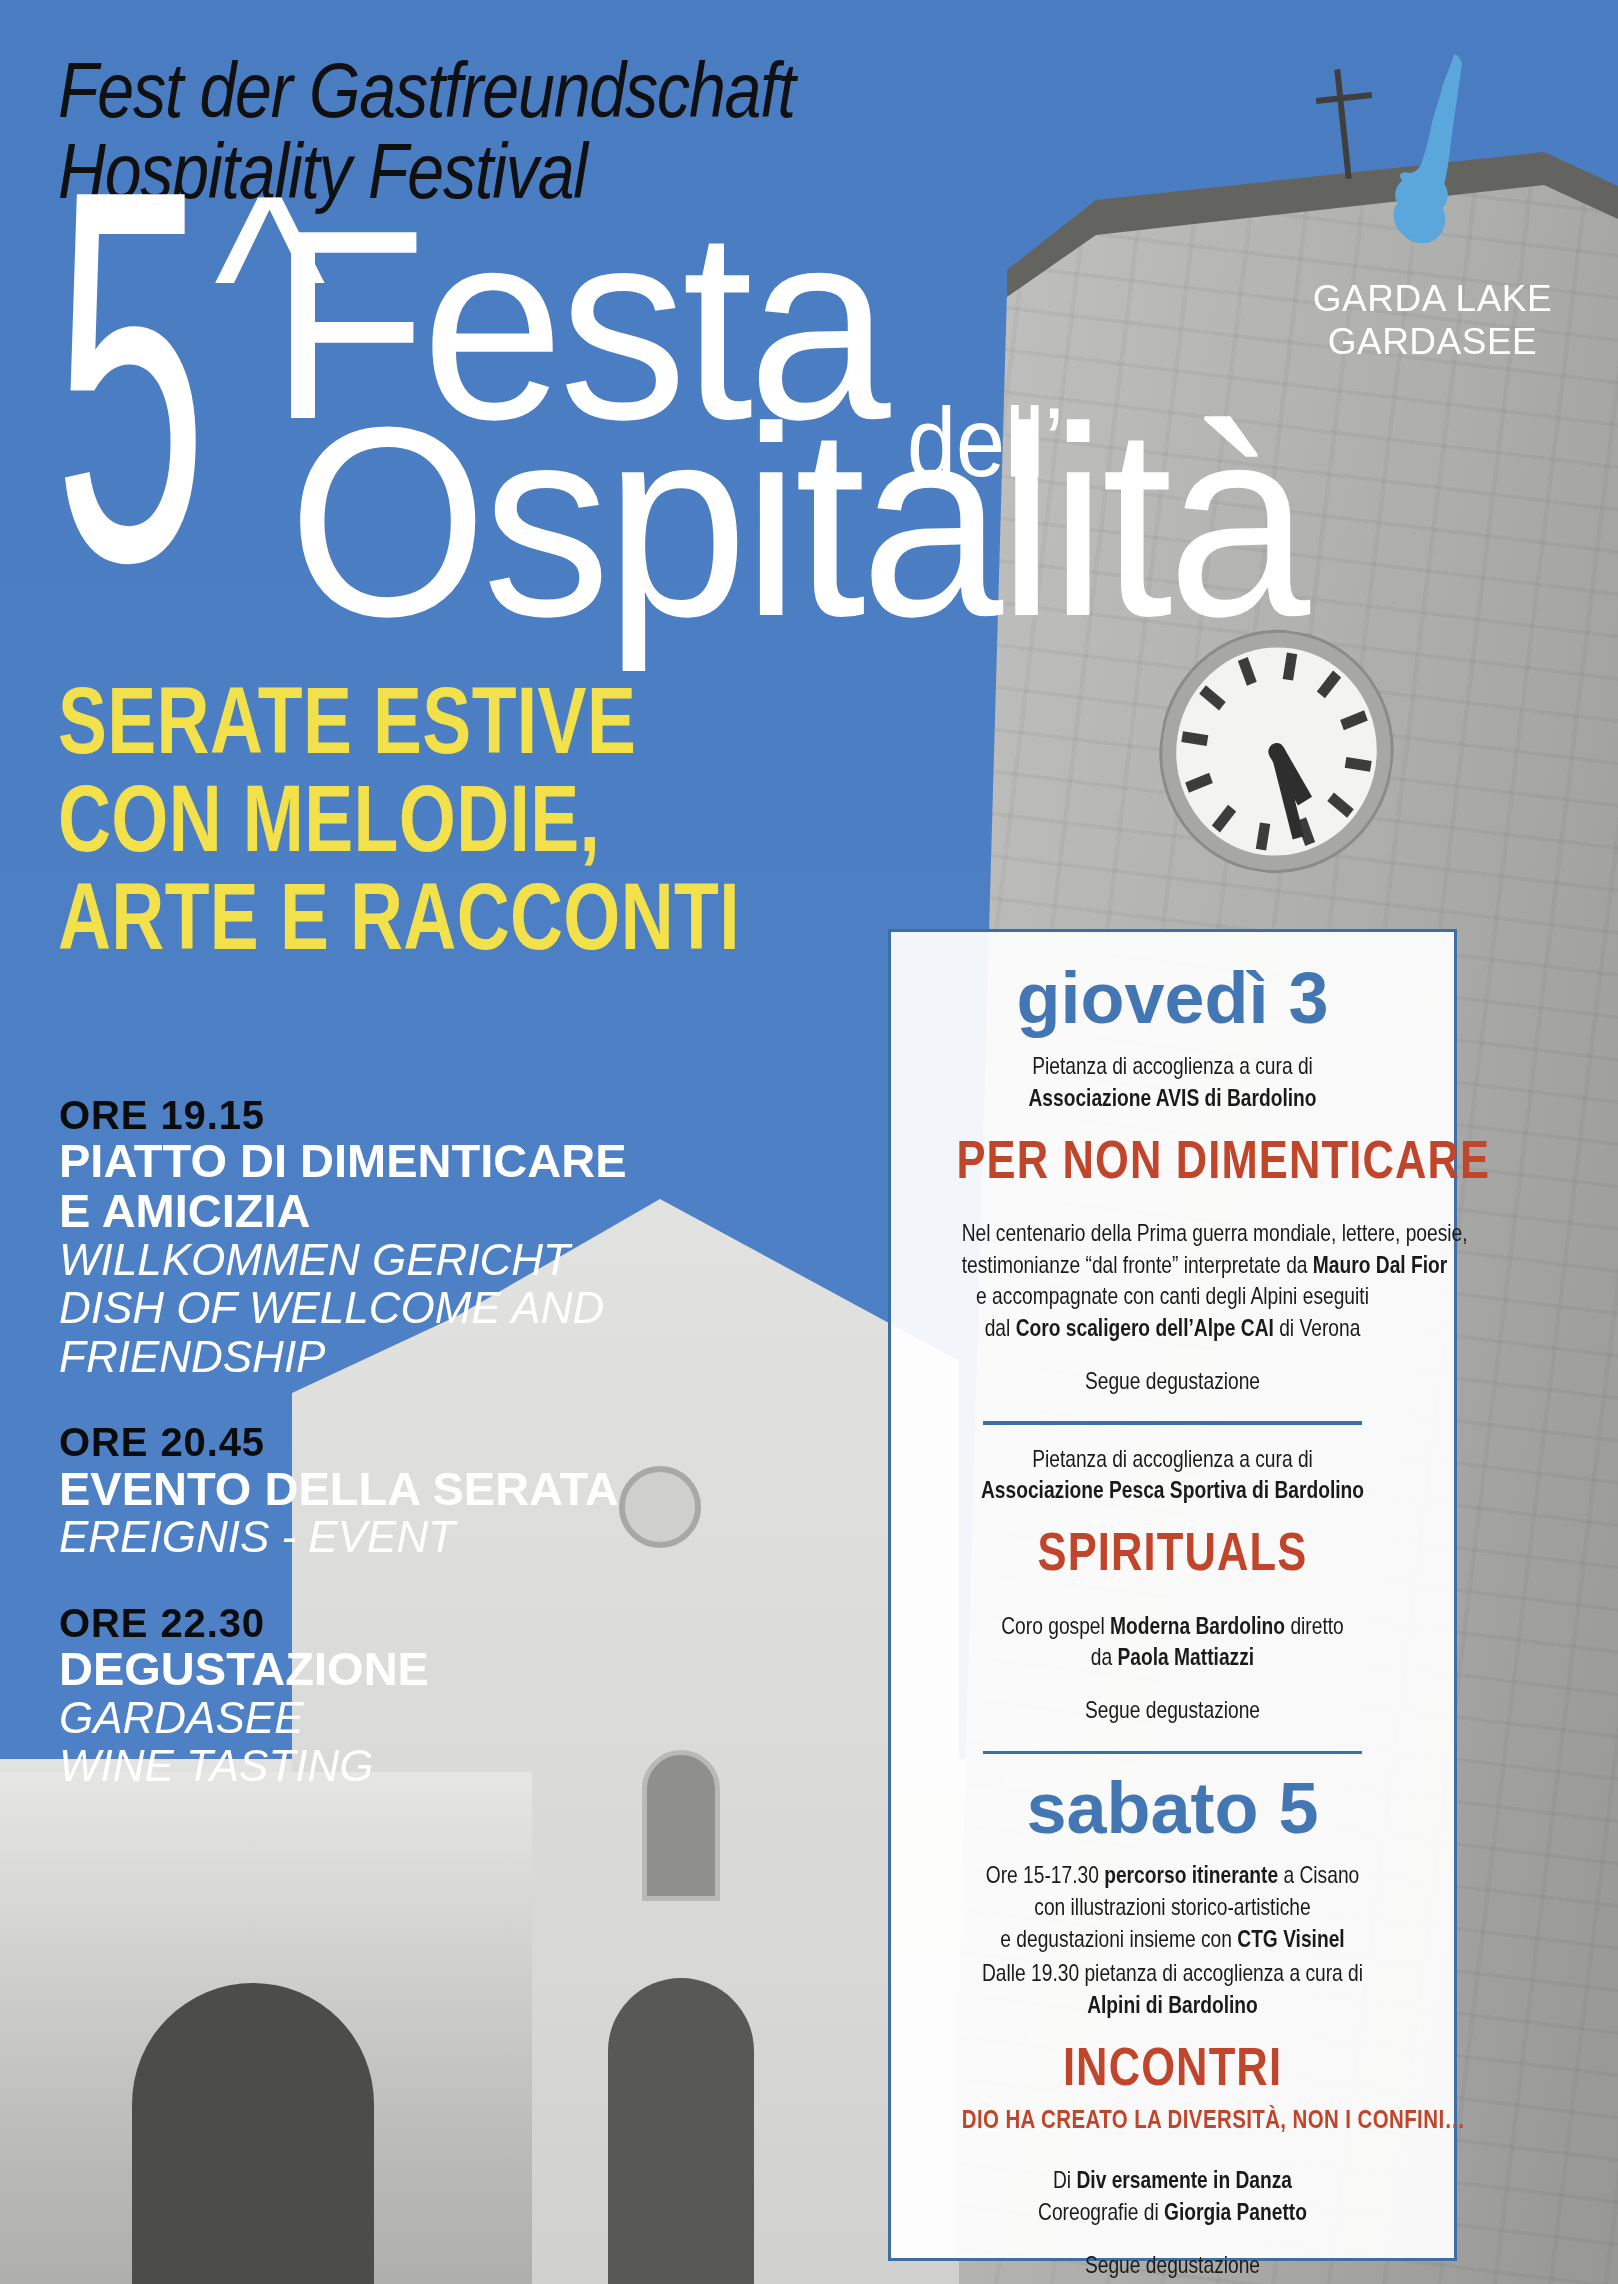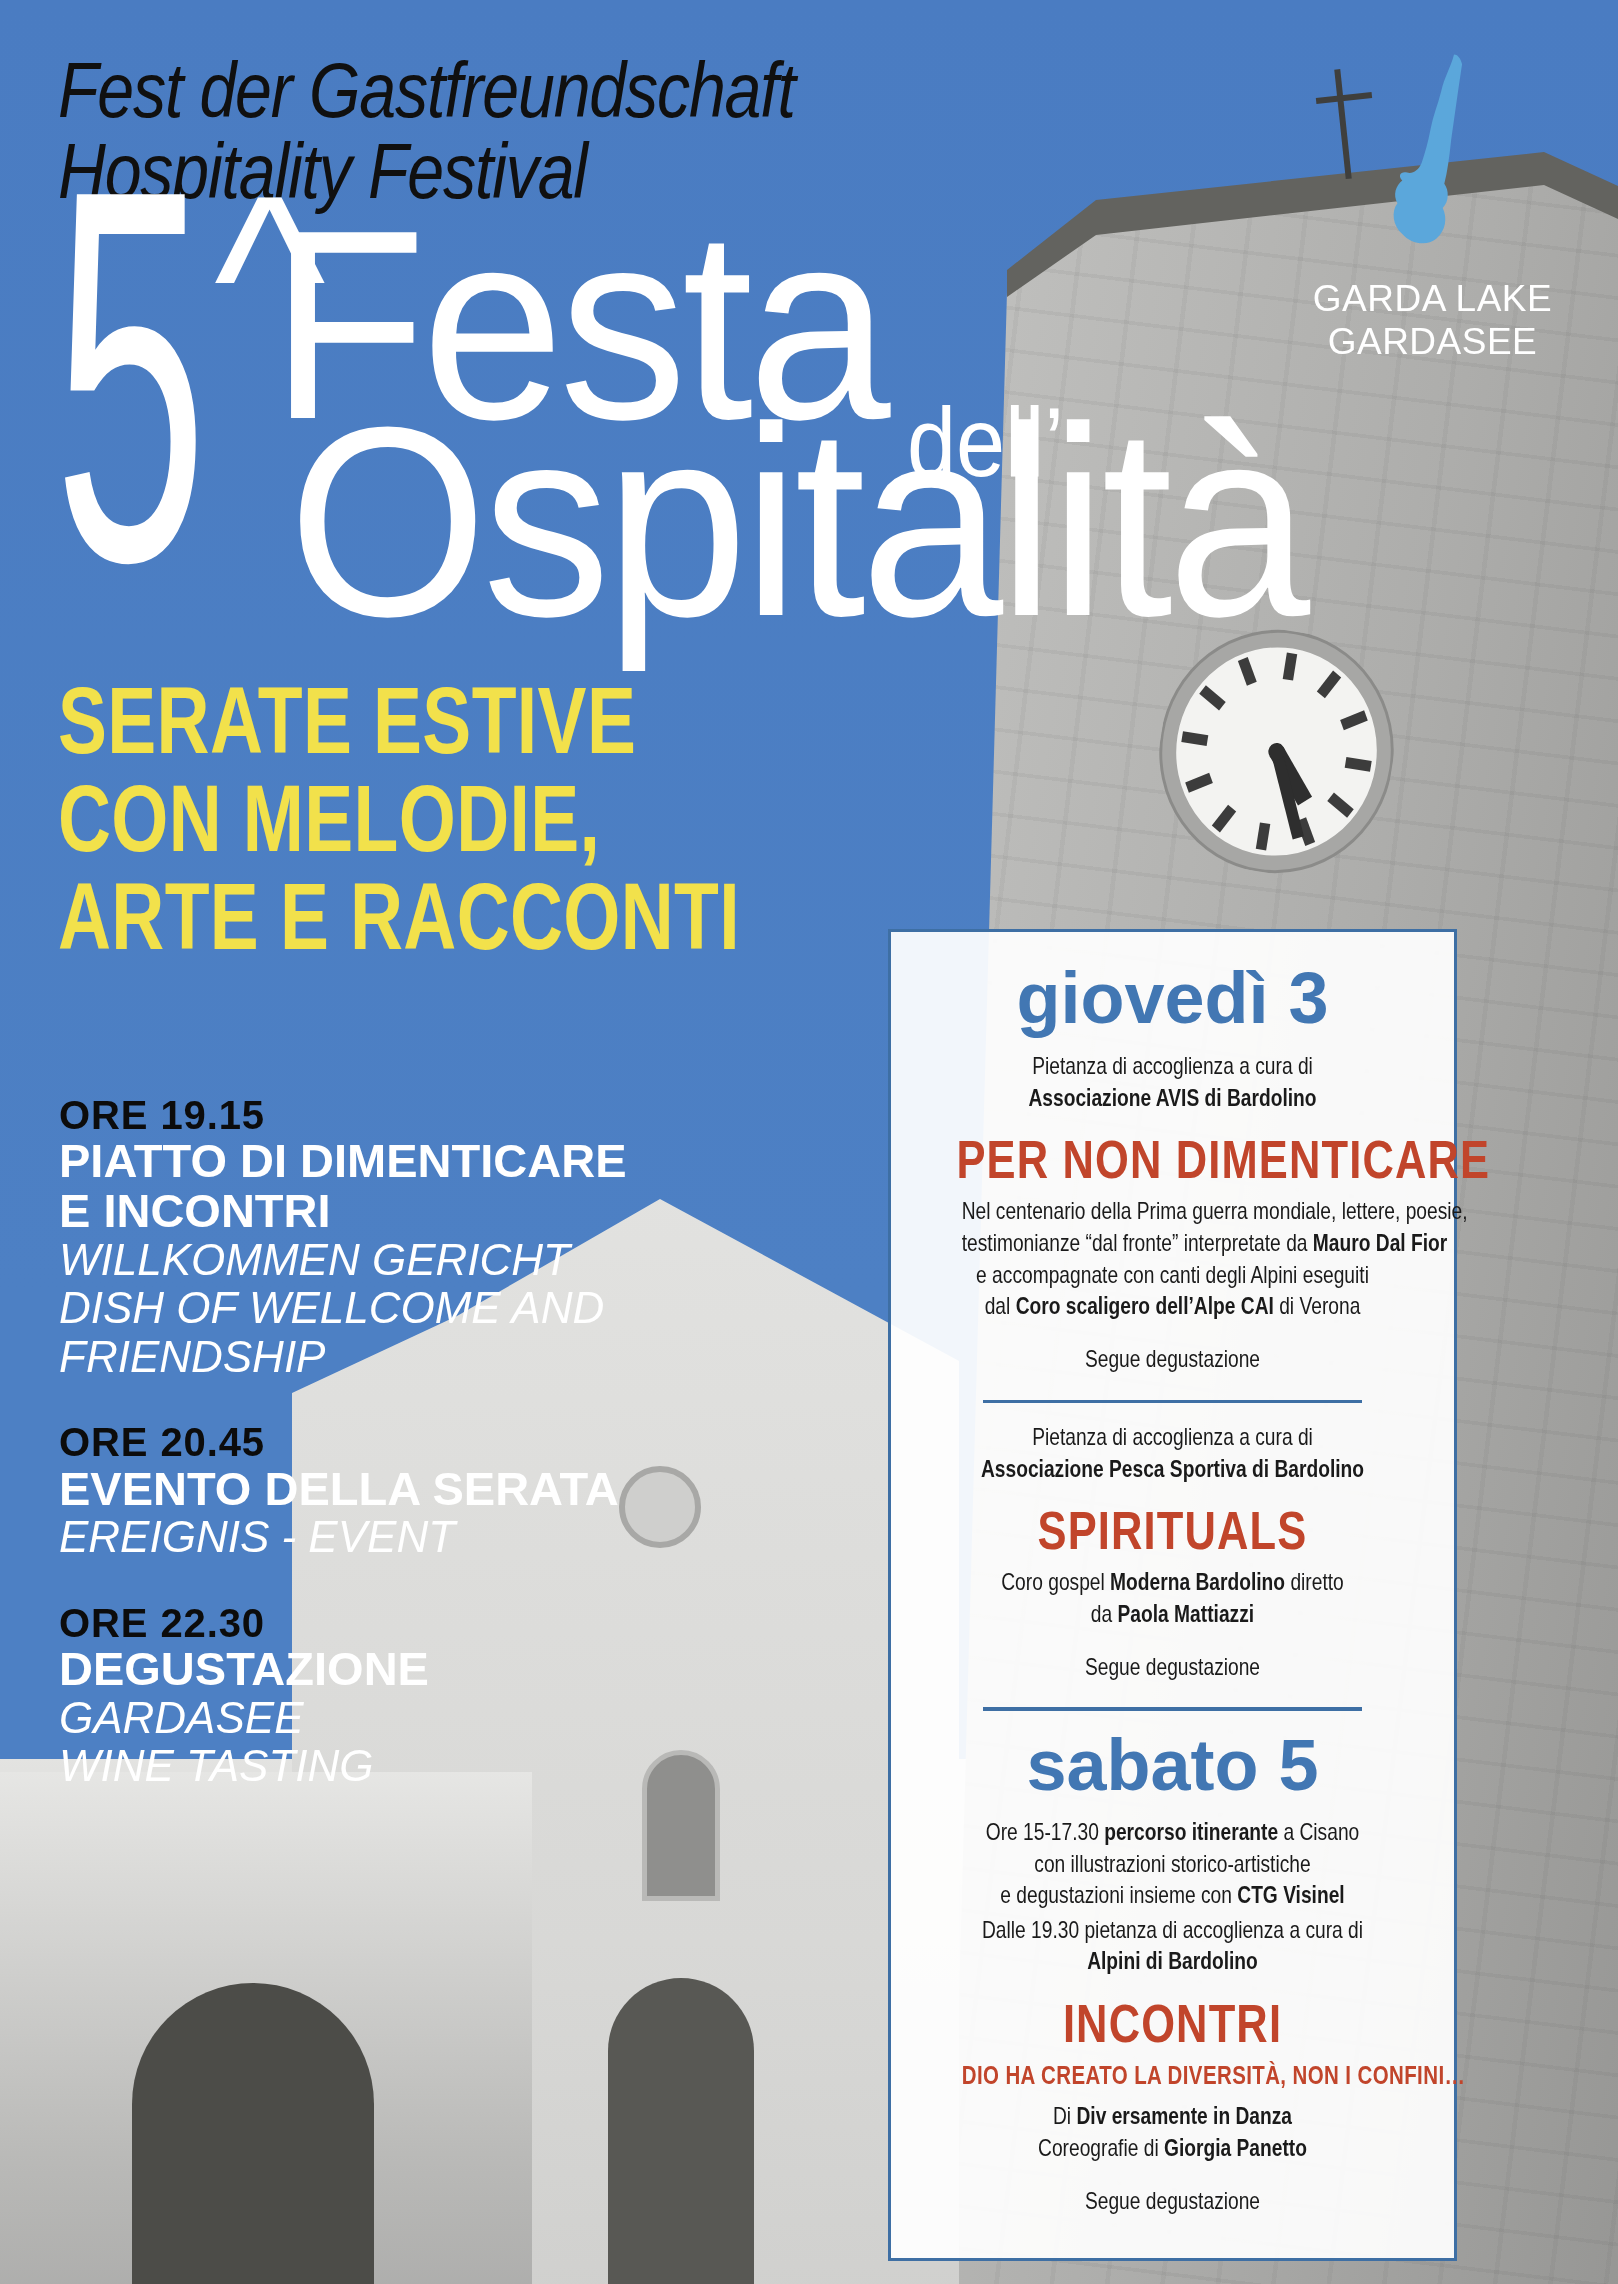--- a/index.html
+++ b/index.html
@@ -68,21 +68,21 @@
   .sched .time { font-size:40px; font-weight:700; color:#0c0c0c; line-height:1.06; letter-spacing:0.9px; }
   .sched .stitle { font-size:47px; font-weight:700; color:#fff; line-height:1.06; }
   .sched .ssub { font-size:44px; font-style:italic; font-weight:400; color:#fff; line-height:1.1; }
 
   
   .panel { position:absolute; left:888px; top:929px; width:569px; height:1332px; z-index:12;
     border:3.7px solid #3e6fa4; background:rgba(255,255,255,.93); padding:24px 18px;
     display:flex; flex-direction:column; align-items:center; text-align:center; }
   .day { width:100%; }
   .day-title { font-size:72px; font-weight:700; color:#4277b3; line-height:1; margin:6.4px 0 15.5px 0; }
-  .para { margin-top:6px; }
+  .para { margin-top:28px; }
   .para.intro { margin-top:2.7px; }
   .para.note { margin-top:21px; }
   .para.title { margin:16.4px 0 6.4px 0; }
   .para.subtitle { margin:1.8px 0 7.3px 0; }
   .p-line { font-size:24px; color:#1a1a1a; line-height:1.32; white-space:nowrap;
     transform:scaleX(.8); transform-origin:50% 50%; }
   .p-line .b { font-weight:700; }
   .para.title .p-line { font-size:53px; font-weight:700; color:#c1452b; letter-spacing:1.4px;
     line-height:1.12; transform:scaleX(.82); }
   .para.subtitle .p-line { font-size:25.6px; font-weight:700; color:#c1452b; letter-spacing:0.5px; transform:scaleX(.8); }
@@ -151,21 +151,21 @@
   <div class="tagline">
     <div>SERATE ESTIVE</div>
     <div>CON MELODIE,</div>
     <div>ARTE E RACCONTI</div>
   </div>
 
   <div class="sched">
     <div class="blk">
       <div class="time">ORE 19.15</div>
       <div class="stitle">PIATTO DI DIMENTICARE</div>
-      <div class="stitle">E INCONTRI</div>
+      <div class="stitle">E AMICIZIA</div>
       <div class="ssub">WILLKOMMEN GERICHT</div>
       <div class="ssub">DISH OF WELLCOME AND</div>
       <div class="ssub">FRIENDSHIP</div>
     </div>
     <div class="blk">
       <div class="time">ORE 20.45</div>
       <div class="stitle">EVENTO DELLA SERATA</div>
       <div class="ssub">EREIGNIS - EVENT</div>
     </div>
     <div class="blk">

